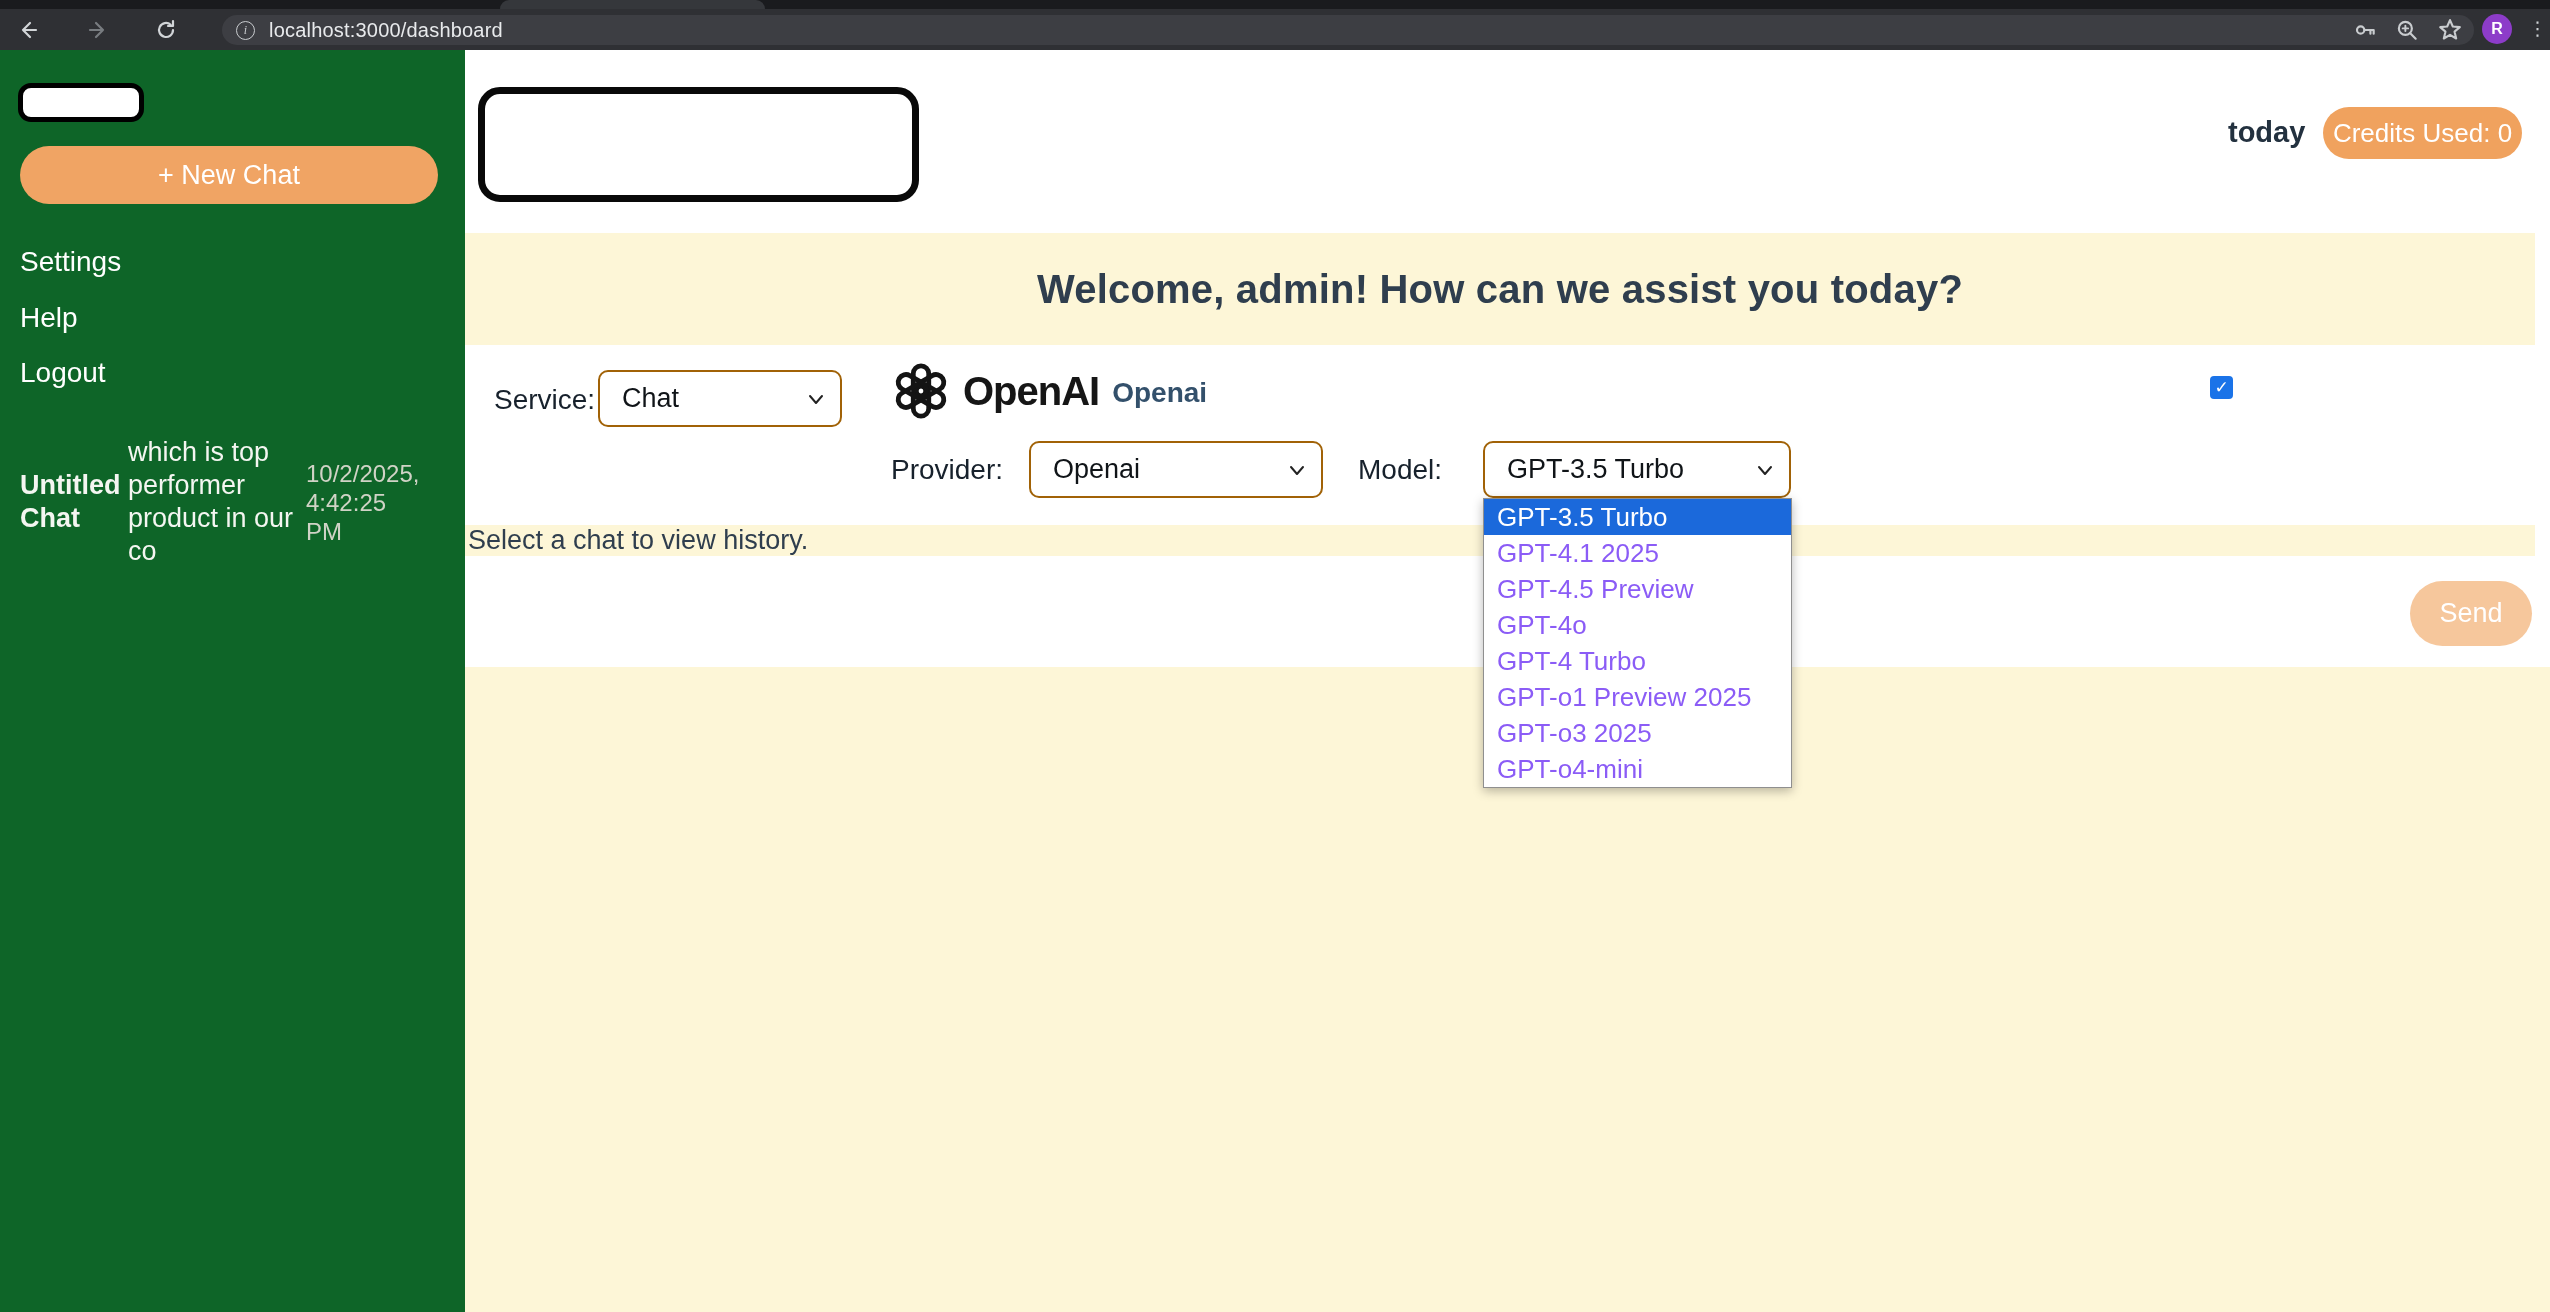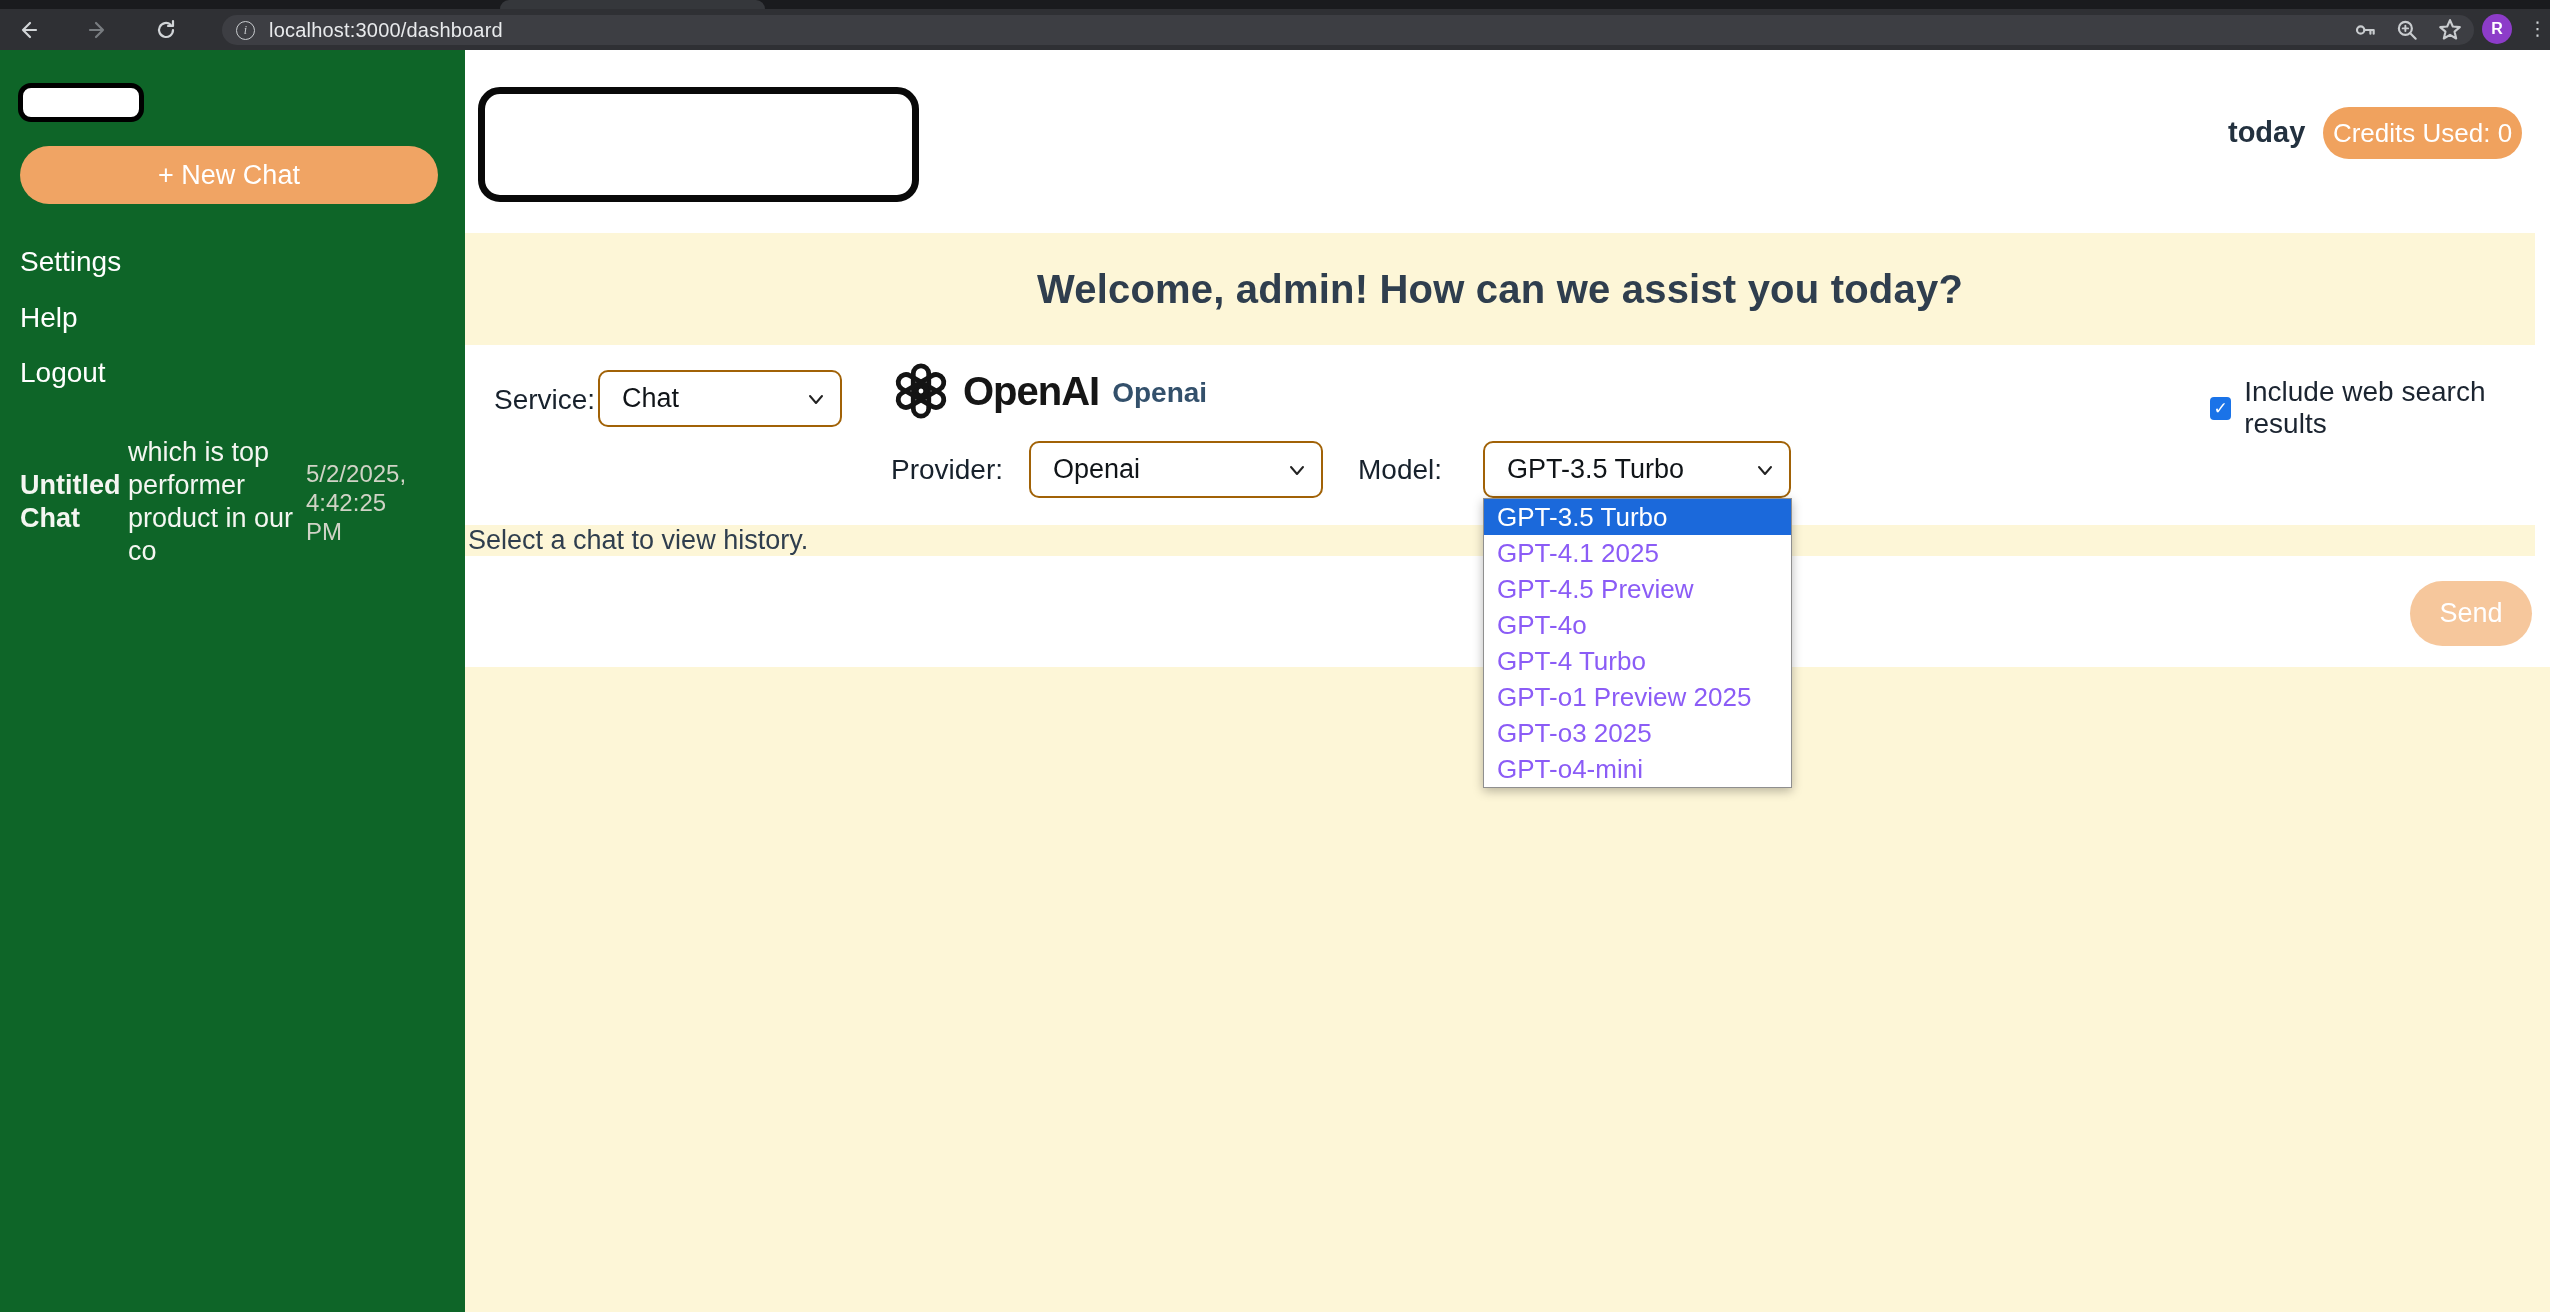--- a/index.html
+++ b/index.html
@@ -121,21 +121,21 @@
 
 <div class="sidebar">
   <div class="logo-box"></div>
   <button class="new-chat">+ New Chat</button>
   <div class="side-link link-settings">Settings</div>
   <div class="side-link link-help">Help</div>
   <div class="side-link link-logout">Logout</div>
   <div class="chat-item">
     <div class="chat-title">Untitled Chat</div>
     <div class="chat-preview">which is top performer product in our co</div>
-    <div class="chat-time">5/2/2025, 4:42:25 PM</div>
+    <div class="chat-time">10/2/2025, 4:42:25 PM</div>
   </div>
 </div>
 
 <div class="main">
   <div class="app-logo-box"></div>
   <div class="username">today</div>
   <div class="credits-badge">Credits Used: 0</div>
 
   <div class="banner">
     <div class="banner-text">Welcome, admin! How can we assist you today?</div>
@@ -159,21 +159,20 @@
         <rect x="22" y="4" width="16" height="31" rx="8" transform="rotate(240 30 30)"></rect>
         <rect x="22" y="4" width="16" height="31" rx="8" transform="rotate(300 30 30)"></rect>
       </g>
     </svg>
     <span class="wordmark">OpenAI</span>
     <span class="brand-name">Openai</span>
   </div>
 
   <div class="websearch">
     <div class="checkbox">✓</div>
-    <div class="websearch-label">Include web search results</div>
   </div>
 
   <div class="field-label lbl-provider">Provider:</div>
   <div class="select-box sel-provider">
     <span class="sel-text">Openai</span>
     <svg class="chev" width="16" height="12" viewBox="0 0 16 12">
         <path d="M2 2 L8 9 L14 2" stroke="#222" stroke-width="2" fill="none" stroke-linecap="round" stroke-linejoin="round"></path>
       </svg>
   </div>
 

